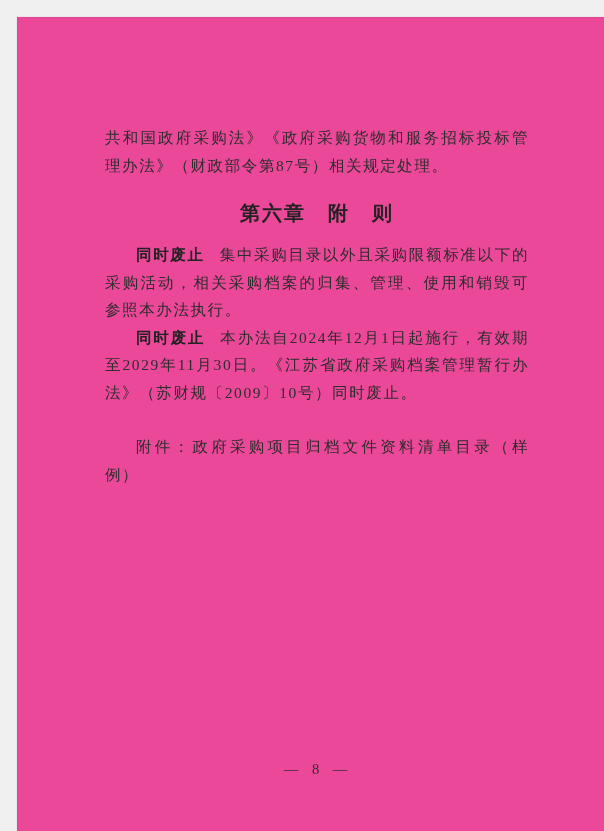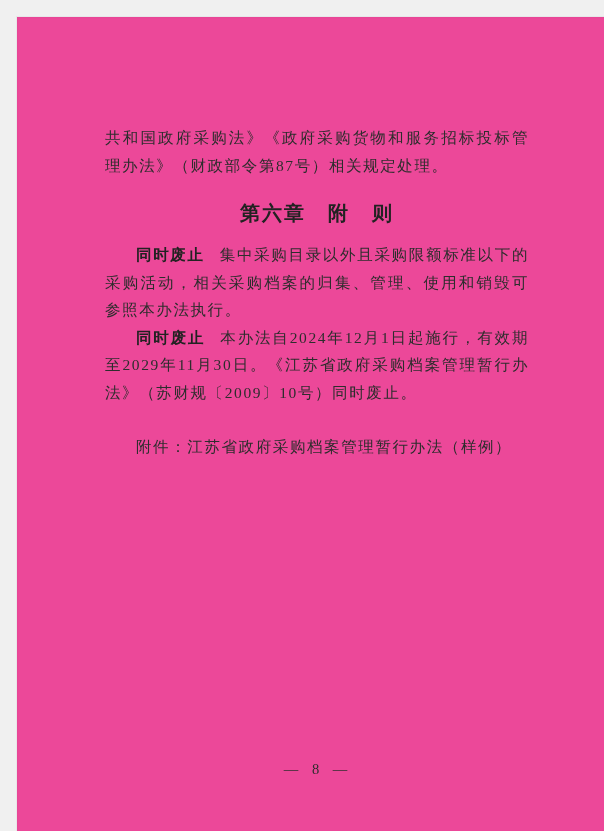--- a/index.html
+++ b/index.html
@@ -72,18 +72,18 @@
   <div class="content">
 
     <p class="body-text">共和国政府采购法》《政府采购货物和服务招标投标管理办法》（财政部令第87号）相关规定处理。</p>
 
     <h2 class="chapter-heading">第六章　附　则</h2>
 
     <p class="body-text indent"><span class="article-label">同时废止</span><span>集中采购目录以外且采购限额标准以下的采购活动，相关采购档案的归集、管理、使用和销毁可参照本办法执行。</span></p>
 
     <p class="body-text indent"><span class="article-label">同时废止</span><span>本办法自2024年12月1日起施行，有效期至2029年11月30日。《江苏省政府采购档案管理暂行办法》（苏财规〔2009〕10号）同时废止。</span></p>
 
-    <p class="body-text indent attachment">附件：江苏省政府采购档案管理暂行办法（样例）</p>
+    <p class="body-text indent attachment">附件：政府采购项目归档文件资料清单目录（样例）</p>
 
   </div>
 
   <div class="page-number">— 8 —</div>
 </div>
 
 </body></html>

